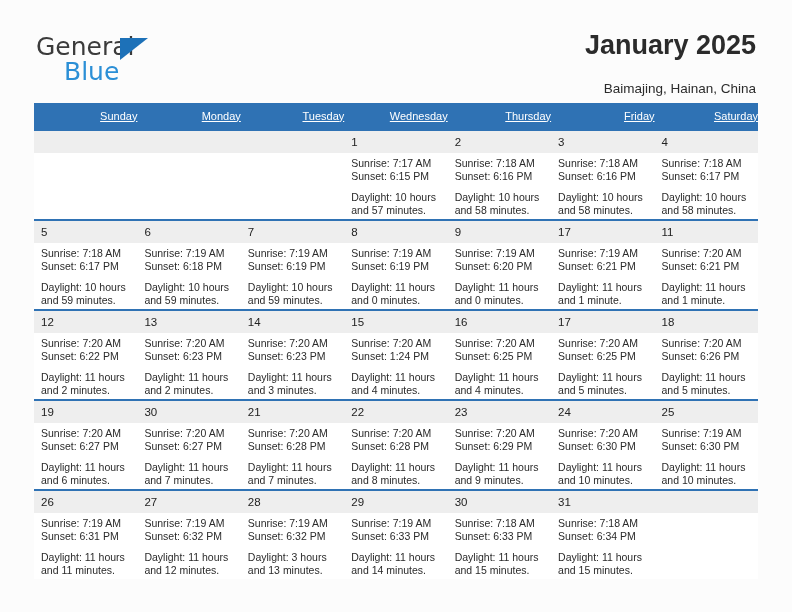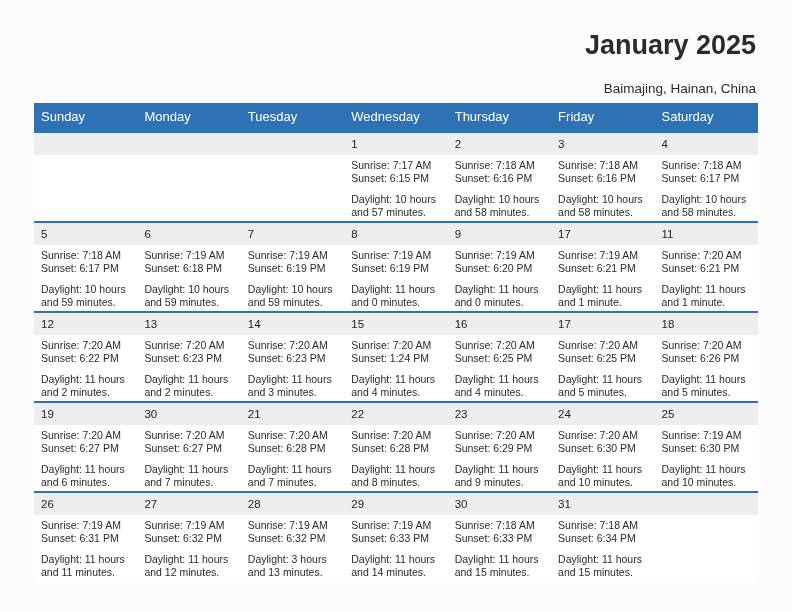--- a/index.html
+++ b/index.html
@@ -92,26 +92,27 @@
     position: absolute;
     left: 34px;
     top: 103px;
     width: 724px;
     border-collapse: collapse;
     table-layout: fixed;
   }
   .calendar th {
     background: #2f72b4;
     color: #ffffff;
-    font-size: 13px;
+    font-size: 11px;
     font-weight: normal;
-    text-align: left;
+    text-align: right;
     padding: 6px 0 7px 7px;
     height: 13px;
     border: none;
+    text-decoration: underline;
   }
   .calendar td {
     width: 103.4px;
     vertical-align: top;
     padding: 0;
     border: none;
     border-top: 2px solid #2f72b4;
     height: 88px;
   }
   .calendar tr.week td {
@@ -142,20 +143,25 @@
     white-space: normal;
     margin-top: 7px;
   }
 </style>
 </head>
 <body>
 
 <div class="page">
 
   <div class="header">
+    <div class="logo">
+      <span class="logo-general">General</span>
+      <span class="logo-tri"></span>
+      <span class="logo-blue">Blue</span>
+    </div>
     <div class="title-block">
       <div class="cal-title">January 2025</div>
       <div class="cal-subtitle">Baimajing, Hainan, China</div>
     </div>
   </div>
 
   <table class="calendar">
     <thead>
       <tr>
         <th>Sunday</th>

